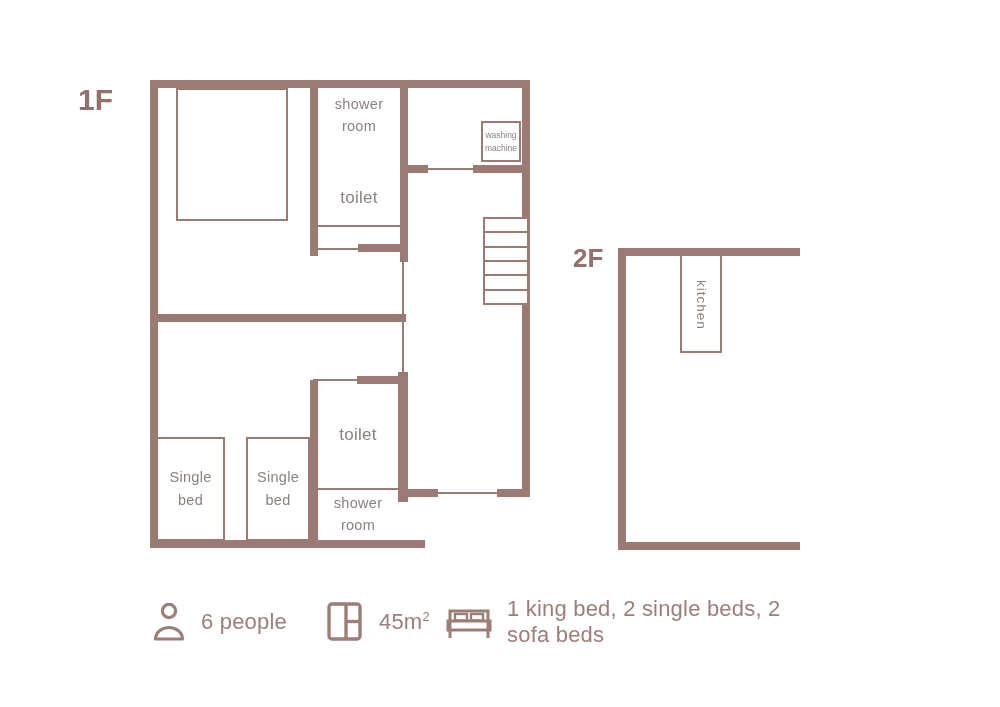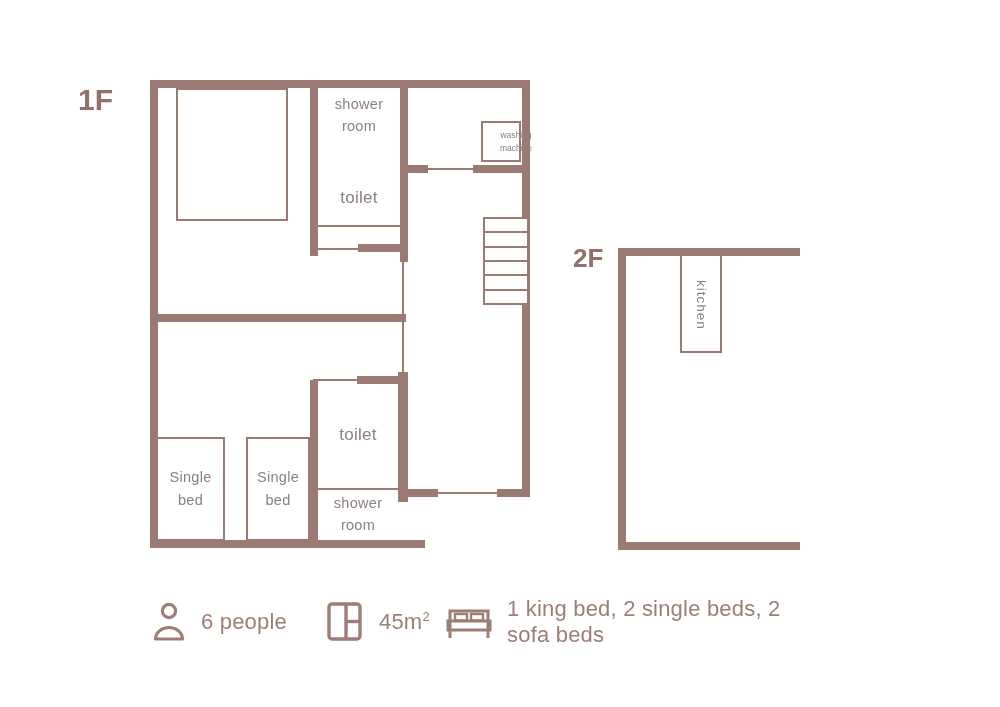--- a/index.html
+++ b/index.html
@@ -83,21 +83,21 @@
         <div class="step"></div>
         <div class="step"></div>
       </div>
 
     <div class="lab" style="left:168px;top:8px;width:82px;height:56px;font-size:14.5px;line-height:1.5;">
         <span style="width:70px;">shower room</span>
       </div>
     <div class="lab" style="left:168px;top:66px;width:82px;height:103px;font-size:17px;">
         <span>toilet</span>
       </div>
-    <div class="lab" style="left:346px;top:41px;width:40px;height:41px;font-size:8.5px;line-height:1.5;letter-spacing:0;">
+    <div class="lab" style="left:331px;top:41px;width:40px;height:41px;font-size:8.5px;line-height:1.5;letter-spacing:0;">
         <span style="width:38px;">washing machine</span>
       </div>
     <div class="lab" style="left:168px;top:300px;width:80px;height:109px;font-size:17px;">
         <span>toilet</span>
       </div>
     <div class="lab" style="left:168px;top:409px;width:80px;height:51px;font-size:14.5px;line-height:1.45;">
         <span style="width:70px;">shower room</span>
       </div>
     <div class="lab" style="left:6px;top:357px;width:69px;height:104px;font-size:14.5px;line-height:1.6;">
         <span style="width:48px;">Single bed</span>

